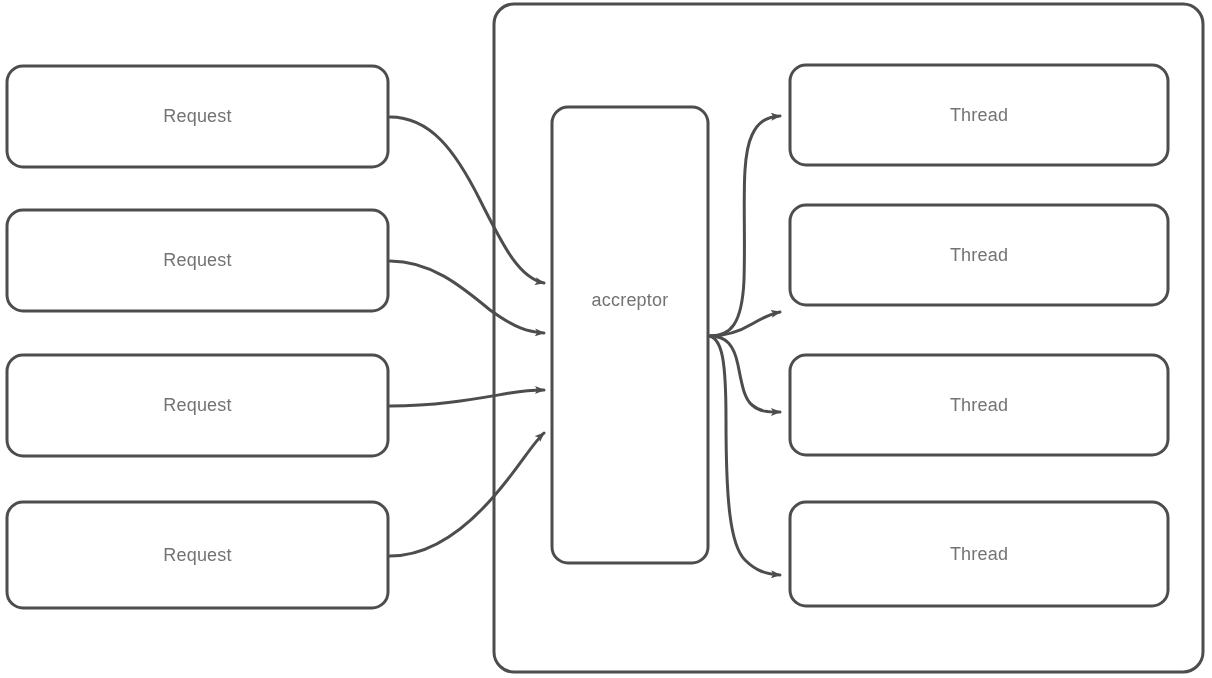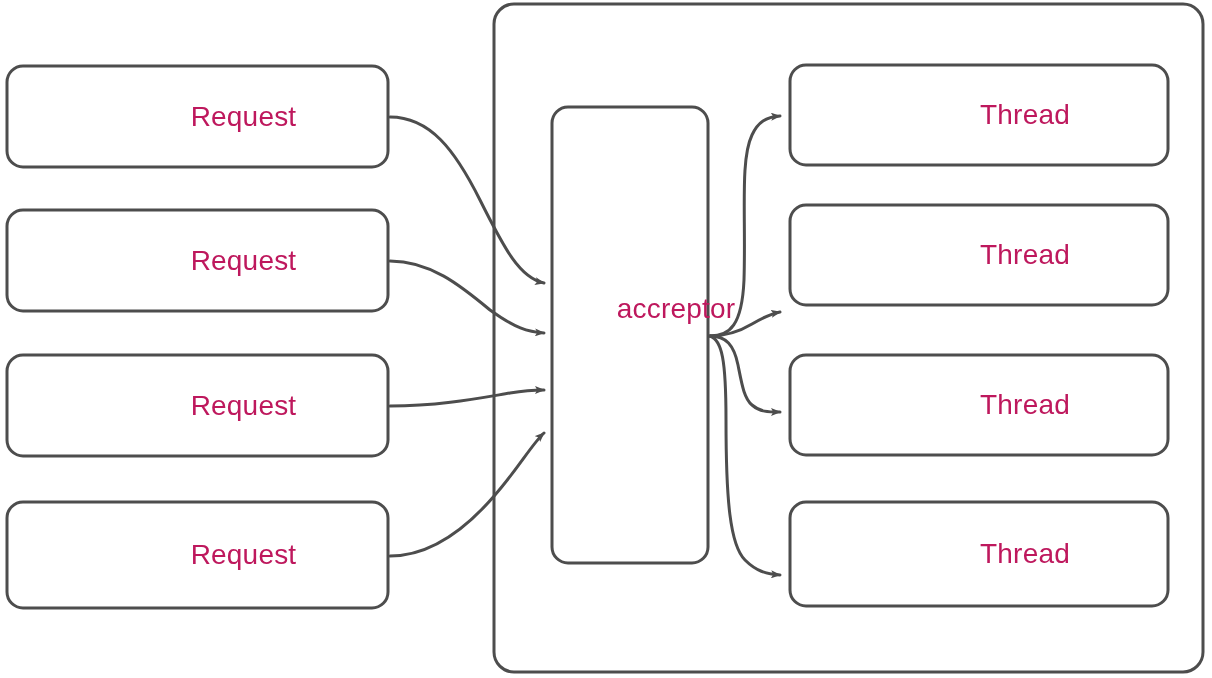--- a/index.html
+++ b/index.html
@@ -23,26 +23,25 @@
     top: 0;
     width: 1212px;
     height: 678px;
   }
   .node-label {
     position: absolute;
     display: flex;
     align-items: center;
     justify-content: center;
     font-family: "Liberation Sans", sans-serif;
-    font-size: 28px;
-    color: #be185d;
+    font-size: 18px;
+    color: #737373;
     letter-spacing: 0.2px;
     white-space: nowrap;
     pointer-events: none;
-    padding-left: 46px;
   }
   .node-hit {
     position: absolute;
   }
 </style>
 </head>
 <body>
 
 <div id="canvas">
 
@@ -83,21 +82,21 @@
         <path d="M 710 336 C 726 336 734 345 738 365 C 742 385 744 398 752 405 C 760 412 768 412 780 412" fill="none" stroke="#4d4d4d" stroke-width="3" stroke-linecap="round" marker-end="url(#arrowhead)"></path>
         <path d="M 710 336 C 722 340 726 360 726 420 C 726 500 730 545 745 560 C 756 571 766 574 780 575" fill="none" stroke="#4d4d4d" stroke-width="3" stroke-linecap="round" marker-end="url(#arrowhead)"></path>
       </g>
   </svg>
 
   <div id="labels-layer">
       <div class="node-label" style="left: 7px; top: 66px; width: 381px; height: 101px;">Request</div>
       <div class="node-label" style="left: 7px; top: 210px; width: 381px; height: 101px;">Request</div>
       <div class="node-label" style="left: 7px; top: 355px; width: 381px; height: 101px;">Request</div>
       <div class="node-label" style="left: 7px; top: 502px; width: 381px; height: 106px;">Request</div>
-      <div class="node-label" style="left: 552px; top: 107px; width: 156px; height: 404px;">accreptor</div>
+      <div class="node-label" style="left: 552px; top: 98px; width: 156px; height: 404px;">accreptor</div>
       <div class="node-label" style="left: 790px; top: 65px; width: 378px; height: 100px;">Thread</div>
       <div class="node-label" style="left: 790px; top: 205px; width: 378px; height: 100px;">Thread</div>
       <div class="node-label" style="left: 790px; top: 355px; width: 378px; height: 100px;">Thread</div>
       <div class="node-label" style="left: 790px; top: 502px; width: 378px; height: 104px;">Thread</div>
     </div>
   <div id="hits-layer">
       <div class="node-hit" style="left: 7px; top: 66px; width: 381px; height: 101px;"></div>
       <div class="node-hit" style="left: 7px; top: 210px; width: 381px; height: 101px;"></div>
       <div class="node-hit" style="left: 7px; top: 355px; width: 381px; height: 101px;"></div>
       <div class="node-hit" style="left: 7px; top: 502px; width: 381px; height: 106px;"></div>

